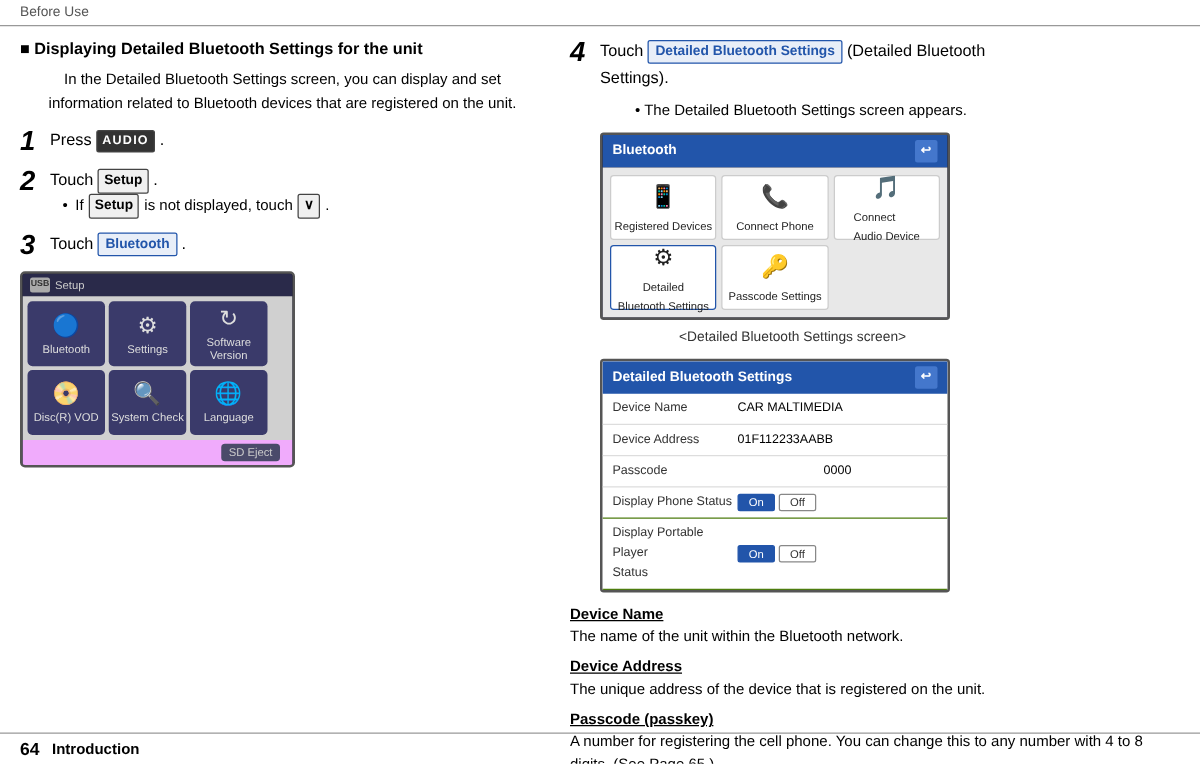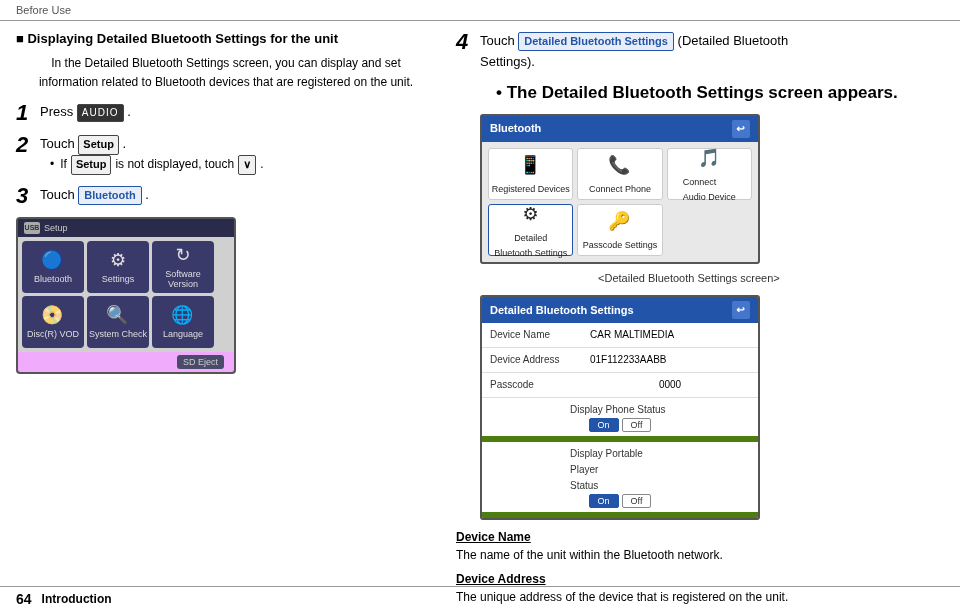--- a/index.html
+++ b/index.html
@@ -108,21 +108,21 @@
       vertical-align: middle;
     }
 
     
     .audio-tag {
       display: inline-block;
       border: 1px solid #444;
       border-radius: 2px;
       padding: 0px 4px;
       font-size: 10px;
-      font-weight: normal;
+      font-weight: bold;
       background: #333;
       color: #fff;
       vertical-align: middle;
       letter-spacing: 1px;
     }
 
     
     .screen-mockup {
       border: 2px solid #555;
       border-radius: 4px;
@@ -187,24 +187,23 @@
       padding: 2px 6px;
     }
 
     
     .step4-label {
       font-size: 13px;
       line-height: 1.6;
       margin-bottom: 6px;
     }
     .step4-sub {
-      font-size: 17px;
-      margin-left: 16px;
+      font-size: 12px;
+      margin-left: 28px;
       margin-bottom: 8px;
-      font-weight: bold;
     }
     .step4-sub::before {
       content: '• ';
     }
 
     
     .bt-screen {
       border: 2px solid #555;
       border-radius: 3px;
       background: #1a1a2e;
@@ -287,24 +286,23 @@
       color: #333;
     }
     .dbt-row-value {
       flex: 1;
       color: #000;
       font-size: 10px;
     }
     .dbt-toggle-row {
       display: flex;
       align-items: center;
-      border-bottom: 6px solid #4d7c0f;
+      border-bottom: 1px solid #4d7c0f;
       padding: 4px 8px;
       font-size: 10px;
-      flex-direction: column;
     }
     .dbt-toggle-label {
       width: 100px;
       color: #333;
     }
     .dbt-toggle-btns {
       display: flex;
       gap: 3px;
     }
     .dbt-toggle-on {

